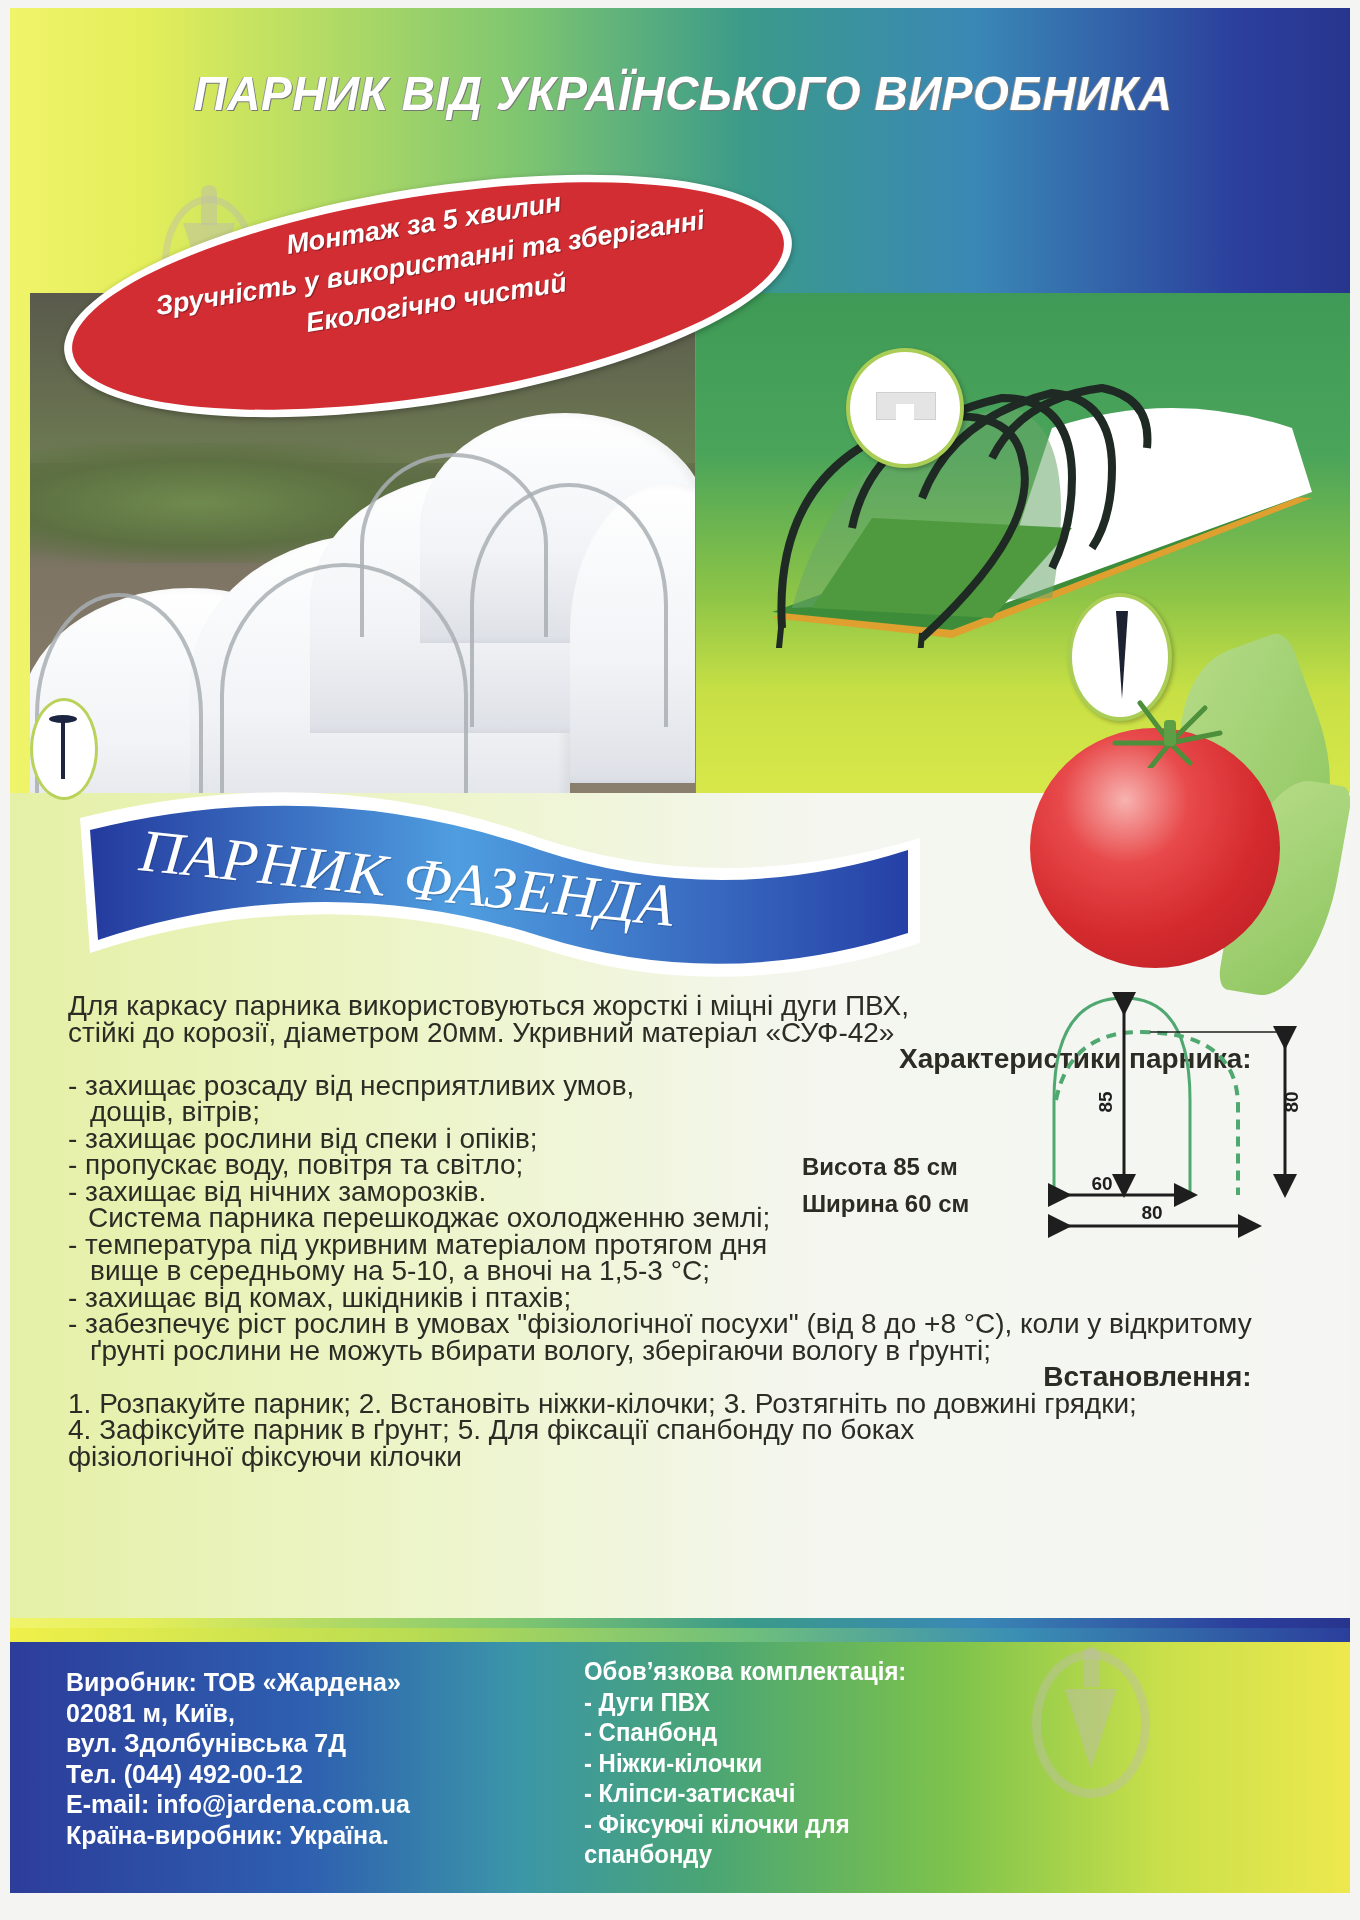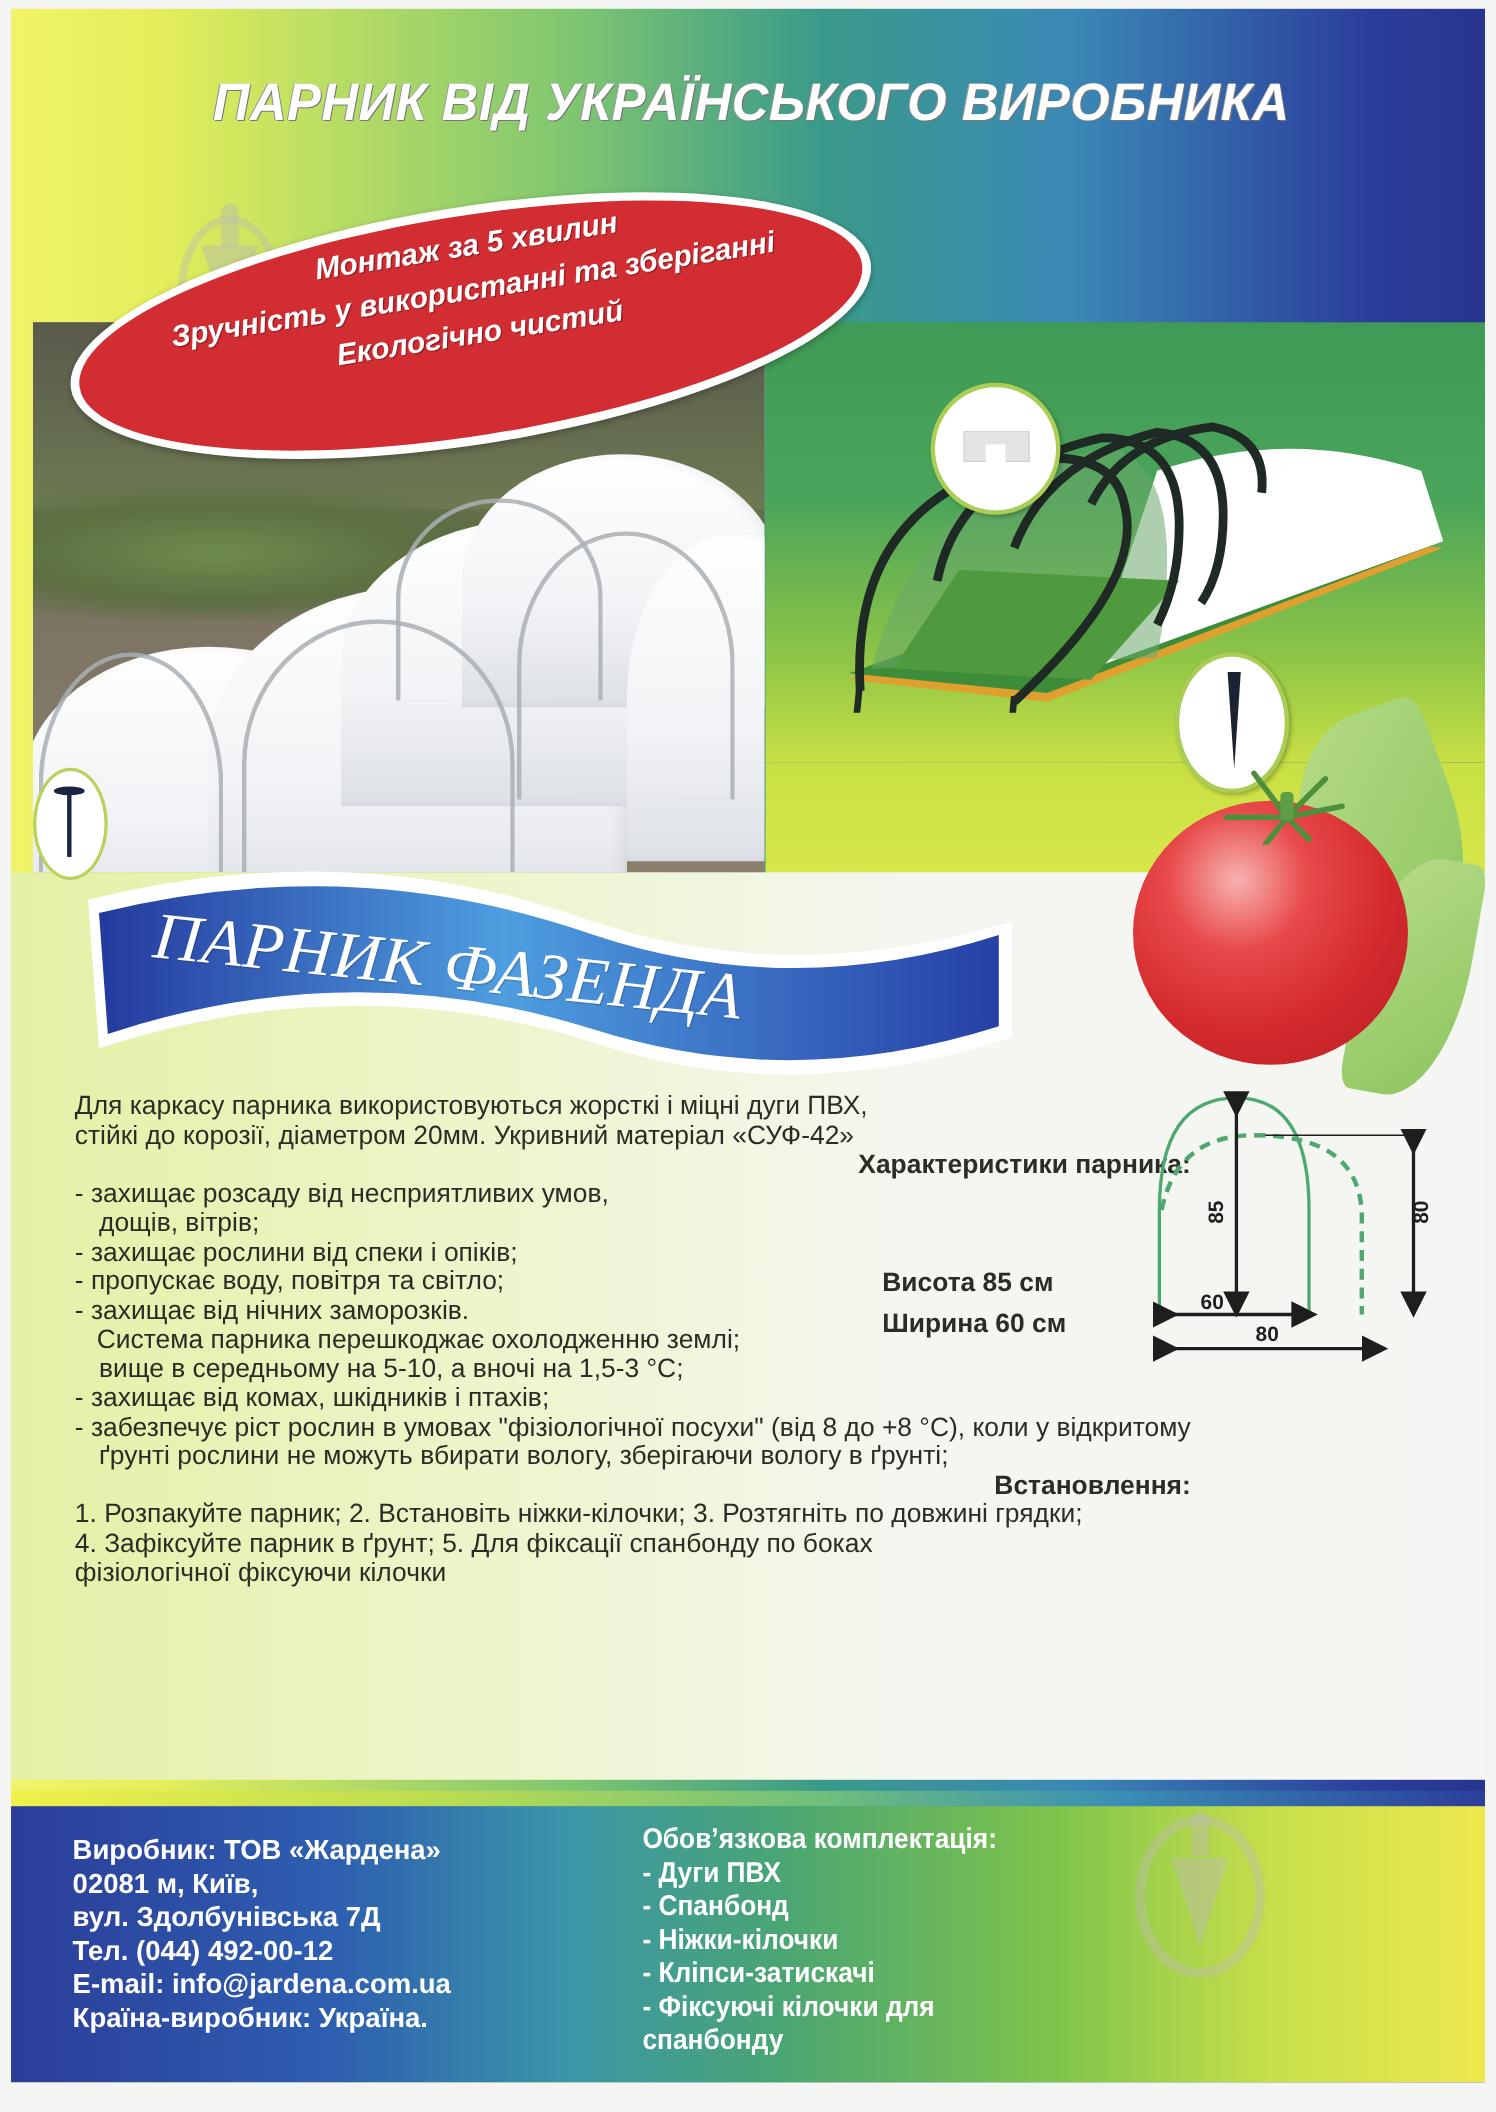--- a/index.html
+++ b/index.html
@@ -28,21 +28,21 @@
   .lower { position:absolute; left:0; top:785px; width:1340px; height:825px; background:linear-gradient(90deg,#e5f0a6 0%,#eef5cf 35%,#f4f6ef 60%,#f5f6f3 100%); }
   .lower-top-green { position:absolute; left:686px; top:685px; width:654px; height:110px; background:linear-gradient(180deg,#c8e045 0%,#d9e84a 100%); }
   
   .tomato { position:absolute; left:1020px; top:720px; width:250px; height:240px; border-radius:50%; background:radial-gradient(circle at 38% 30%,#f7b3b0 0%,#e8494a 28%,#d42a2e 60%,#b71f24 100%); z-index:3; }
   .calyx { position:absolute; left:1100px; top:690px; width:120px; height:70px; z-index:4; }
   .leaf { position:absolute; background:linear-gradient(135deg,#b8dd8a,#8cc45e); border-radius:60% 10% 60% 10%; z-index:2; }
   
   .banner { position:absolute; left:60px; top:770px; width:860px; height:200px; z-index:6; }
   .banner-text { position:absolute; left:130px; top:808px; width:760px; color:#fff; font-family:"Liberation Serif", serif; font-style:italic; font-size:60px; letter-spacing:1px; transform:rotate(6deg); transform-origin:left center; z-index:7; text-shadow:1px 1px 1px rgba(0,0,0,0.2); }
   
-  .body-text { position:absolute; left:58px; top:985px; color:#2c2c25; font-size:24px; line-height:26.5px; z-index:3; }
+  .body-text { position:absolute; left:58px; top:985px; color:#2c2c25; font-size:28px; line-height:26.5px; z-index:3; }
   .body-text p { margin:0; }
   .body-text .h { font-weight:700; margin-top:0;text-align:right; }
   .body-text .ind { padding-left:20px; }
   .body-text .ind2 { padding-left:22px; }
   
   .dims { position:absolute; left:1030px; top:982px; width:300px; height:270px; z-index:3; }
   .dims-label { position:absolute; left:792px; top:1140px; font-weight:700; font-size:24px; line-height:37px; color:#2c2c25; z-index:3; }
   
   .foot-stripe { position:absolute; left:0; top:1620px; width:1340px; height:14px; background:linear-gradient(90deg,#f0f04a 0%,#b9dc52 30%,#6fbf7c 55%,#3a8fb4 75%,#2b3e9c 100%); }
   .footer { position:absolute; left:0; top:1634px; width:1340px; height:266px; background:linear-gradient(90deg,#2c3d9a 0%,#2e5fb0 22%,#3b96a8 38%,#4aa574 52%,#7cc24c 70%,#c9e04a 86%,#eee84e 100%); }
@@ -143,20 +143,21 @@
   <div class="body-text">
     <p>Для каркасу парника використовуються жорсткі і міцні дуги ПВХ,</p>
     <p>стійкі до корозії, діаметром 20мм. Укривний матеріал «СУФ-42»</p>
     <p class="h">Характеристики парника:</p>
     <p>- захищає розсаду від несприятливих умов,</p>
     <p class="ind2">дощів, вітрів;</p>
     <p>- захищає рослини від спеки і опіків;</p>
     <p>- пропускає воду, повітря та світло;</p>
     <p>- захищає від нічних заморозків.</p>
     <p class="ind">Система парника перешкоджає охолодженню землі;</p>
+    <p>- температура під укривним матеріалом протягом дня</p>
     <p class="ind2">вище в середньому на 5-10, а вночі на 1,5-3 °С;</p>
     <p>- захищає від комах, шкідників і птахів;</p>
     <p>- забезпечує ріст рослин в умовах "фізіологічної посухи" (від 8 до +8 °С), коли у відкритому</p>
     <p class="ind2">ґрунті рослини не можуть вбирати вологу, зберігаючи вологу в ґрунті;</p>
     <p class="h">Встановлення:</p>
     <p>1. Розпакуйте парник; 2. Встановіть ніжки-кілочки; 3. Розтягніть по довжині грядки;</p>
     <p>4. Зафіксуйте парник в ґрунт; 5. Для фіксації спанбонду по боках</p>
     <p>фізіологічної фіксуючи кілочки</p>
   </div>
 

